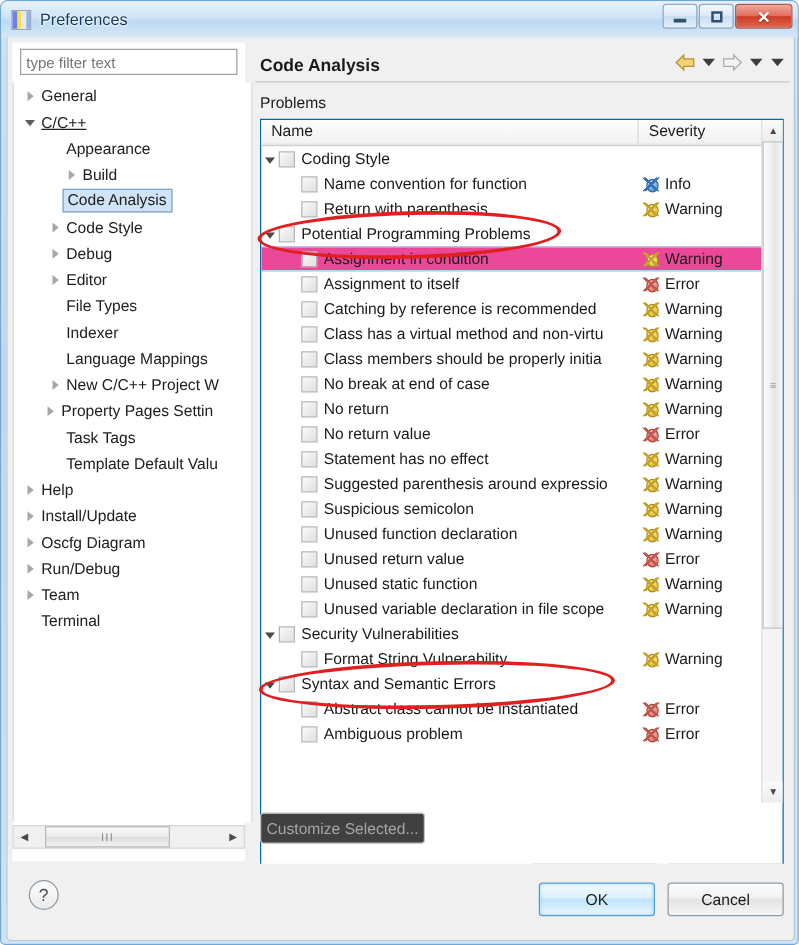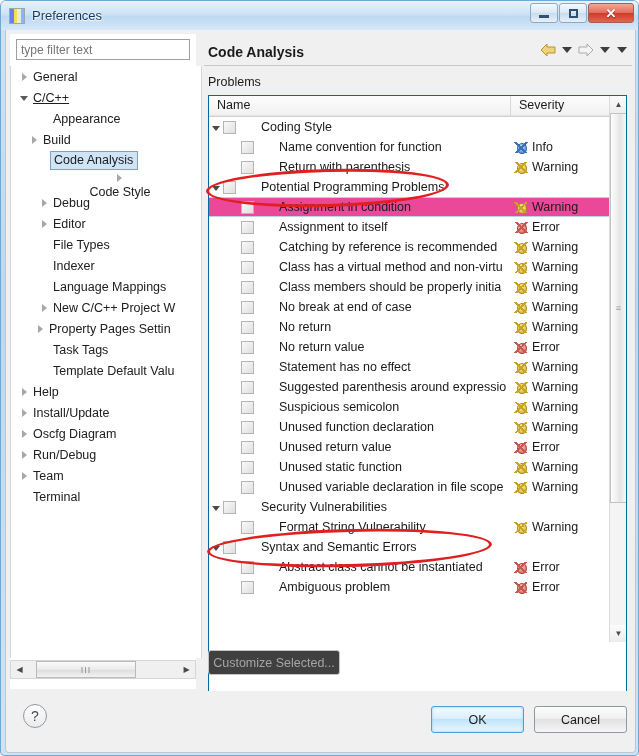--- a/index.html
+++ b/index.html
@@ -229,21 +229,21 @@
     border-right: 4px solid transparent;
     margin-top: 2px;
   }
   .rindent { flex: 0 0 18px; }
   .cb {
     width: 13px; height: 13px; flex: 0 0 13px;
     border: 1px solid #b5b5b5;
     background: linear-gradient(135deg, #fafafa 0%, #ececec 50%, #e0e0e0 100%);
     margin-right: 5px;
   }
-  .rname { flex: 1; overflow: hidden; margin-left: 20px; }
+  .rname { flex: 1; overflow: hidden; }
   .rsev {
     width: 99px; flex: 0 0 99px;
     display: flex; align-items: center;
     padding-left: 2px;
   }
   .bug {
     width: 14px; height: 13px; flex: 0 0 14px;
     margin-right: 4px; position: relative;
   }
   .bug::before {
@@ -373,29 +373,29 @@
             <span class="tlabel">General</span>
           </div>
           <div class="tnode" style="padding-left: 6px; text-decoration: underline;">
             <span class="tarrow open"></span>
             <span class="tlabel">C/C++</span>
           </div>
           <div class="tnode" style="padding-left: 26px;">
             <span class="tarrow"></span>
             <span class="tlabel">Appearance</span>
           </div>
-          <div class="tnode" style="padding-left: 16px;">
+          <div class="tnode" style="padding-left: 39px;">
             <span class="tarrow closed"></span>
             <span class="tlabel">Build</span>
           </div>
           <div class="tnode selected" style="padding-left: 26px;">
             <span class="tarrow"></span>
             <span class="tlabel">Code Analysis</span>
           </div>
-          <div class="tnode" style="padding-left: 26px; flex-direction: column;">
+          <div class="tnode" style="padding-left: 26px;">
             <span class="tarrow closed"></span>
             <span class="tlabel">Code Style</span>
           </div>
           <div class="tnode" style="padding-left: 26px;">
             <span class="tarrow closed"></span>
             <span class="tlabel">Debug</span>
           </div>
           <div class="tnode" style="padding-left: 26px;">
             <span class="tarrow closed"></span>
             <span class="tlabel">Editor</span>

